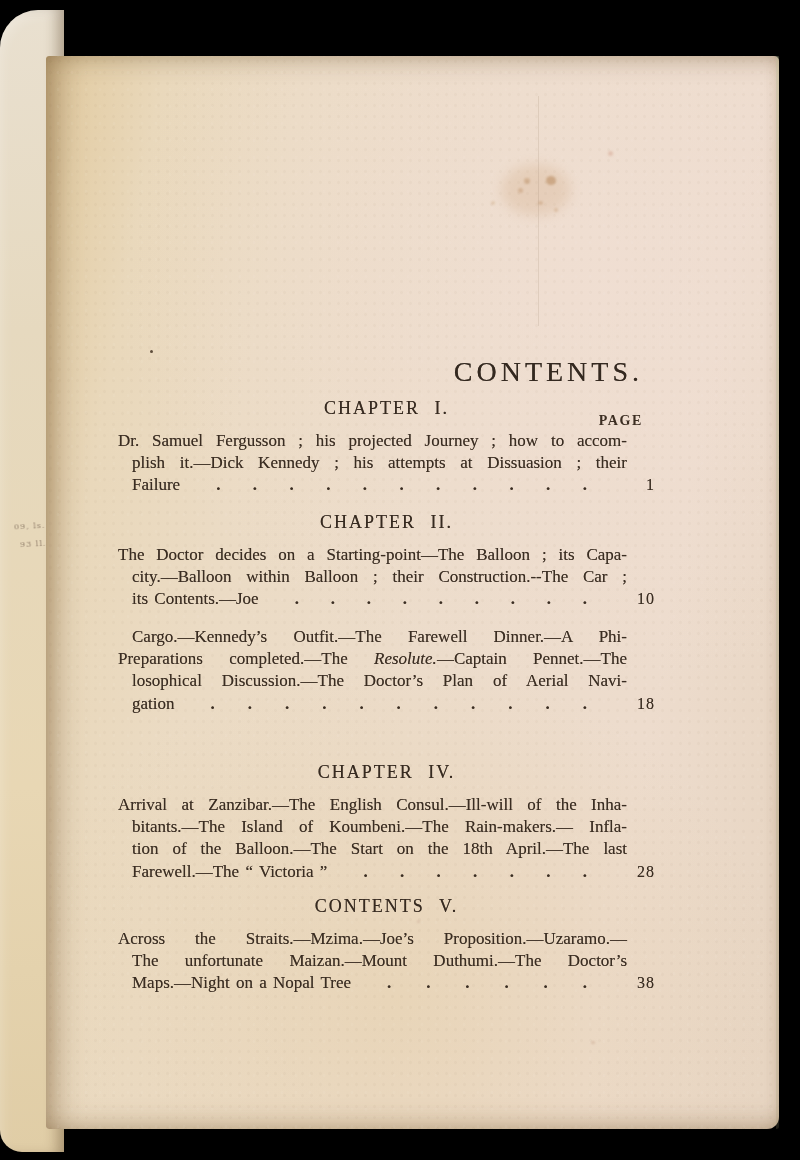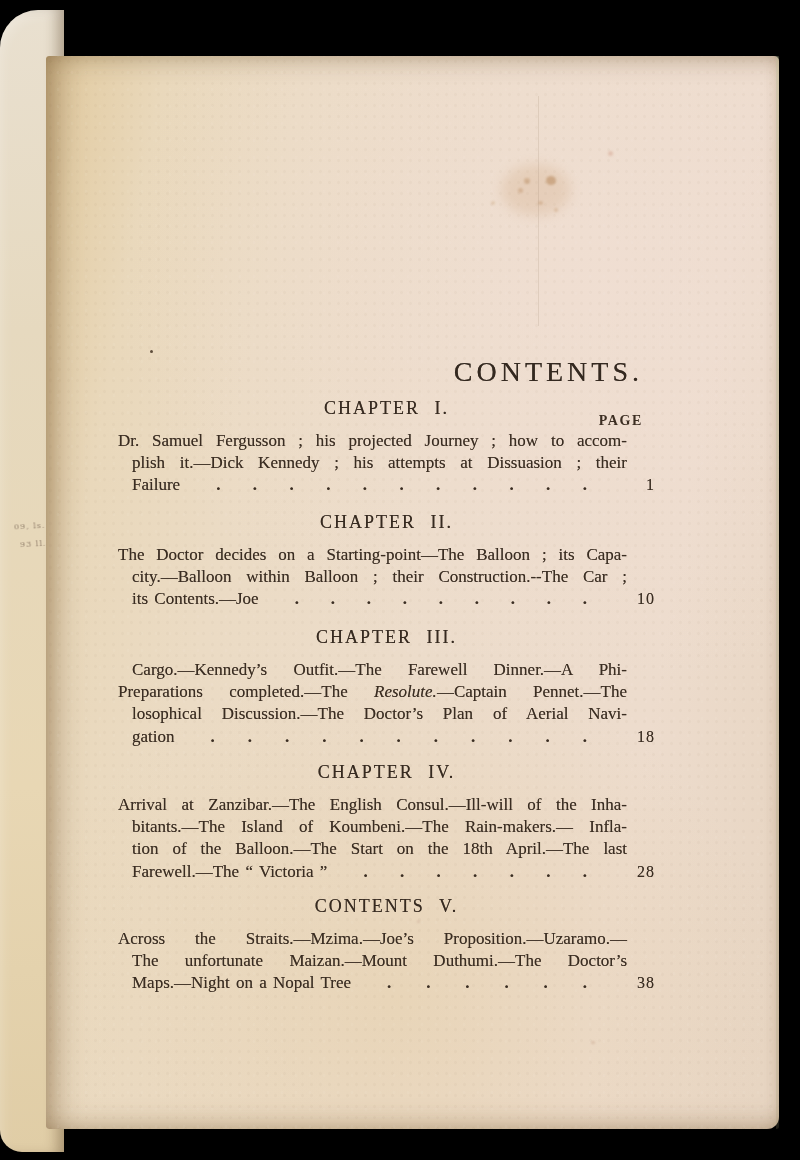--- a/index.html
+++ b/index.html
@@ -118,21 +118,20 @@
               <span>.</span>
               <span>.</span>
               <span>.</span>
               <span>.</span>
               <span>.</span>
             </span>
             <span class="pagenum">10</span>
           </div>
         </div>
         <div class="chapter" style="top: 570px;">
-          <div class="chapter-heading">CHAPTER III.</div>
           <div class="toc-line indent"><span>Cargo.—Kennedy’s Outfit.—The Farewell Dinner.—A Phi-</span></div>
           <div class="toc-line"><span>Preparations completed.—The </span><span class="ital">Resolute.</span><span>—Captain Pennet.—The</span></div>
           <div class="toc-line indent"><span>losophical Discussion.—The Doctor’s Plan of Aerial Navi-</span></div>
           <div class="toc-last indent">
             <span>gation</span>
             <span class="leader">
               <span>.</span>
               <span>.</span>
               <span>.</span>
               <span>.</span>

